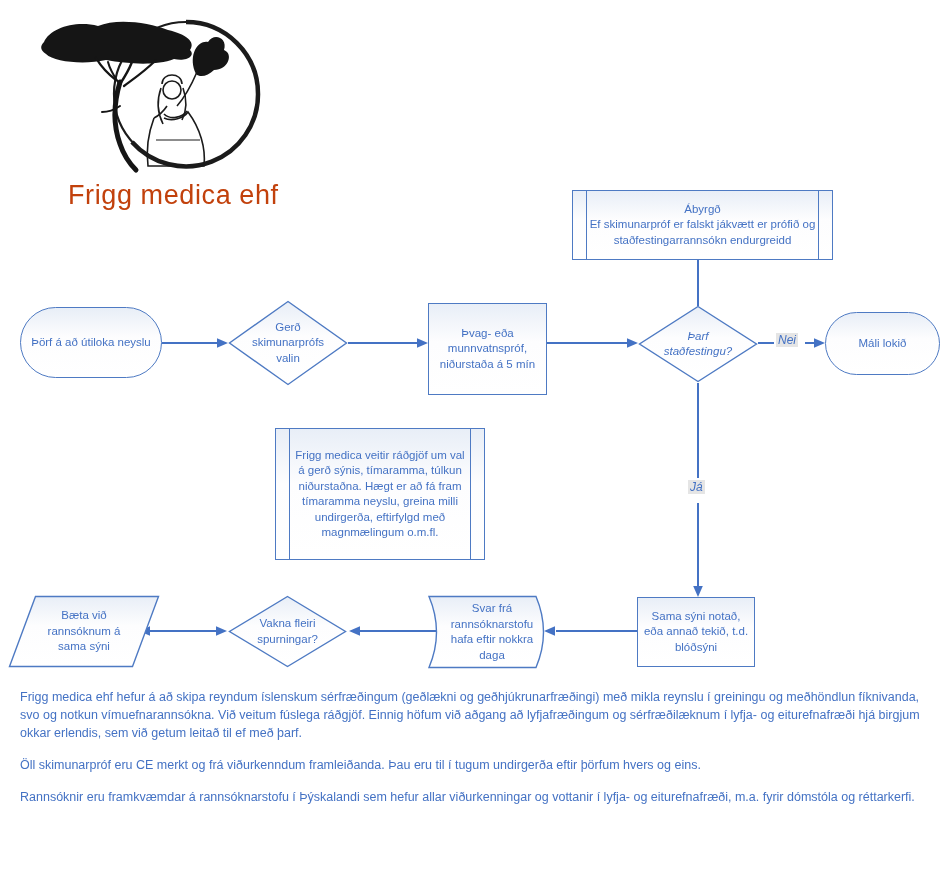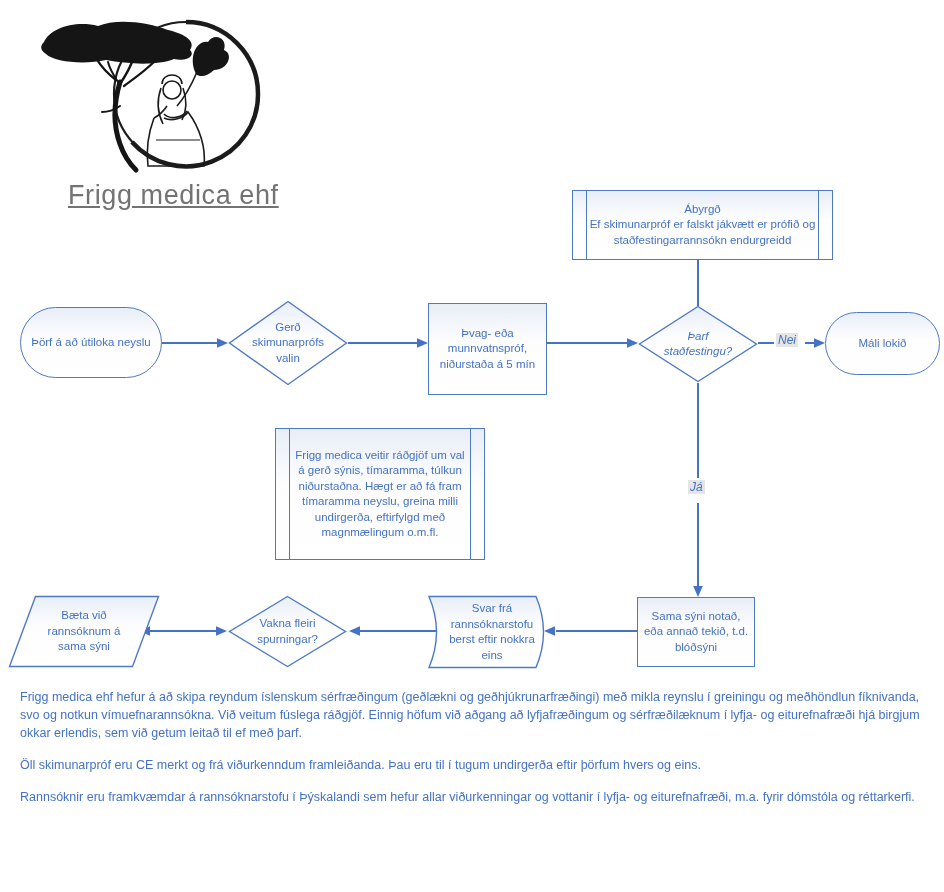--- a/index.html
+++ b/index.html
@@ -1,22 +1,22 @@
 <!DOCTYPE html>
 <html><head>
 <meta charset="utf-8">
 <style>
   html,body{margin:0;padding:0;background:#ffffff;}
   body{width:944px;height:892px;position:relative;font-family:"Liberation Sans",sans-serif;overflow:hidden;}
 
   
   .logo-wrap{position:absolute;left:36px;top:10px;width:250px;height:205px;}
   .logo-art{position:absolute;left:0;top:0;}
-  .logo-text{position:absolute;left:32px;top:170px;font-size:27px;color:#737373;
-             letter-spacing:0.6px;font-weight:400;white-space:nowrap;text-decoration:underline;}
+  .logo-text{position:absolute;left:32px;top:170px;font-size:27px;color:#c2410c;
+             letter-spacing:0.6px;font-weight:400;white-space:nowrap;}
 
   
   .connector-layer{position:absolute;left:0;top:0;z-index:1;}
   .shape{position:absolute;z-index:2;box-sizing:border-box;display:flex;align-items:center;justify-content:center;
          text-align:center;color:#4472c4;font-size:11.5px;line-height:15.5px;}
   .shape .fillbox{position:absolute;inset:0;border:1.4px solid #4e7ac3;
          background:linear-gradient(180deg,#e8eef7 0%,#fdfdfe 42%,#ffffff 100%);box-sizing:border-box;}
   .rounded .fillbox{border-radius:36px;}
   .rounded2 .fillbox{border-radius:32px;}
   .predef .bar{position:absolute;top:0;bottom:0;width:1.4px;background:#4e7ac3;}
@@ -167,21 +167,21 @@
   <svg width="119" height="73" viewBox="0 0 119 73">
     <polygon points="59.5,1.5 117.5,36.5 59.5,71.5 1.5,36.5" fill="url(#gfill)" stroke="#4e7ac3" stroke-width="1.4"></polygon>
   </svg>
   <div class="shape-label" style="padding:0 14px;">Vakna fleiri spurningar?</div>
 </div>
 
 <div class="svg-shape" style="left:426px;top:595px;width:126px;height:74px;">
   <svg width="126" height="74" viewBox="0 0 126 74">
     <path d="M3,1.5 L110,1.5 Q125,37 110,72.5 L3,72.5 Q18,37 3,1.5 Z" fill="url(#gfill)" stroke="#4e7ac3" stroke-width="1.4"></path>
   </svg>
-  <div class="shape-label" style="padding:0 12px 0 18px;">Svar frá rannsóknarstofu berst eftir nokkra eins</div>
+  <div class="shape-label" style="padding:0 12px 0 18px;">Svar frá rannsóknarstofu hafa eftir nokkra daga</div>
 </div>
 
 <div class="shape" style="left:637px;top:597px;width:118px;height:70px;">
   <div class="fillbox"></div>
   <div class="shape-label">Sama sýni notað, eða annað tekið, t.d. blóðsýni</div>
 </div>
 
 <div class="body-text">
   <p>Frigg medica ehf hefur á að skipa reyndum íslenskum sérfræðingum (geðlækni og geðhjúkrunarfræðingi) með mikla reynslu í greiningu og meðhöndlun fíknivanda, svo og notkun vímuefnarannsókna. Við veitum fúslega ráðgjöf. Einnig höfum við aðgang að lyfjafræðingum og sérfræðilæknum í lyfja- og eiturefnafræði hjá birgjum okkar erlendis, sem við getum leitað til ef með þarf.</p>
   <p>Öll skimunarpróf eru CE merkt og frá viðurkenndum framleiðanda. Þau eru til í tugum undirgerða eftir þörfum hvers og eins.</p>

